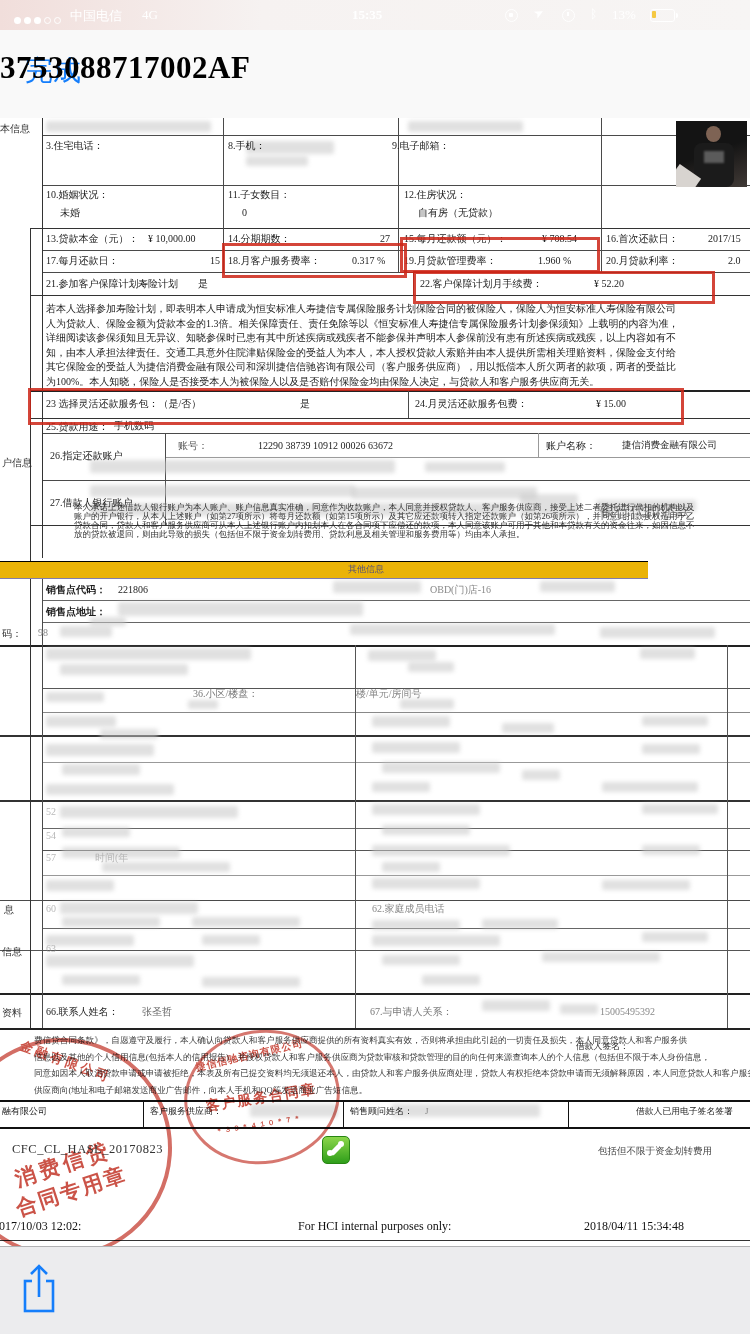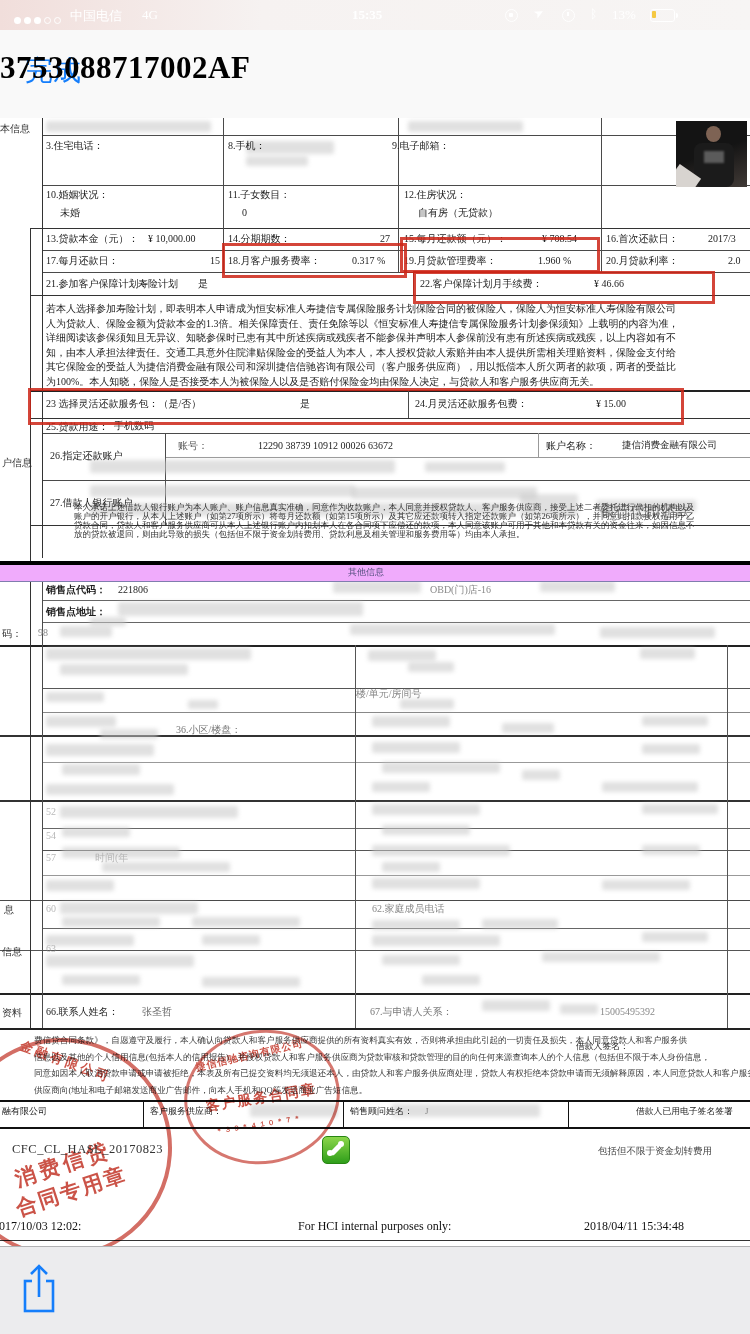--- a/index.html
+++ b/index.html
@@ -233,35 +233,35 @@
   <span class="t" style="left:404px;top:189px;">12.住房状况：</span>
   <span class="t" style="left:418px;top:207px;">自有房（无贷款）</span>
 
   <span class="t" style="left:46px;top:233px;">13.贷款本金（元）：</span>
   <span class="t" style="left:148px;top:233px;">¥ 10,000.00</span>
   <span class="t" style="left:228px;top:233px;">14.分期期数：</span>
   <span class="t" style="left:380px;top:233px;">27</span>
   <span class="t" style="left:404px;top:233px;">15.每月还款额（元）：</span>
   <span class="t" style="left:542px;top:233px;">¥ 708.54</span>
   <span class="t" style="left:606px;top:233px;">16.首次还款日：</span>
-  <span class="t" style="left:708px;top:233px;">2017/3</span>
+  <span class="t" style="left:708px;top:233px;">2017/15</span>
 
   <span class="t" style="left:46px;top:255px;">17.每月还款日：</span>
   <span class="t" style="left:210px;top:255px;">15</span>
   <span class="t" style="left:228px;top:255px;">18.月客户服务费率：</span>
   <span class="t" style="left:352px;top:255px;">0.317 %</span>
   <span class="t" style="left:404px;top:255px;">19.月贷款管理费率：</span>
   <span class="t" style="left:538px;top:255px;">1.960 %</span>
   <span class="t" style="left:606px;top:255px;">20.月贷款利率：</span>
   <span class="t" style="left:728px;top:255px;">2.0</span>
 
   <span class="t" style="left:46px;top:278px;">21.参加客户保障计划：</span>
   <span class="t" style="left:138px;top:278px;">寿险计划　　是</span>
   <span class="t" style="left:420px;top:278px;">22.客户保障计划月手续费：</span>
-  <span class="t" style="left:594px;top:278px;">¥ 46.66</span>
+  <span class="t" style="left:594px;top:278px;">¥ 52.20</span>
 
   <div class="para" style="left:46px;top:302px;font-size:10px;line-height:14.6px;">若本人选择参加寿险计划，即表明本人申请成为恒安标准人寿捷信专属保险服务计划保险合同的被保险人，保险人为恒安标准人寿保险有限公司
 人为贷款人、保险金额为贷款本金的1.3倍。相关保障责任、责任免除等以《恒安标准人寿捷信专属保险服务计划参保须知》上载明的内容为准，
 详细阅读该参保须知且无异议、知晓参保时已患有其中所述疾病或残疾者不能参保并声明本人参保前没有患有所述疾病或残疾，以上内容如有不
 知，由本人承担法律责任。交通工具意外住院津贴保险金的受益人为本人，本人授权贷款人索赔并由本人提供所需相关理赔资料，保险金支付给
 其它保险金的受益人为捷信消费金融有限公司和深圳捷信信驰咨询有限公司（客户服务供应商），用以抵偿本人所欠两者的款项，两者的受益比
 为100%。本人知晓，保险人是否接受本人为被保险人以及是否赔付保险金均由保险人决定，与贷款人和客户服务供应商无关。</div>
 
   <span class="t" style="left:46px;top:398px;">23 选择灵活还款服务包：（是/否）</span>
   <span class="t" style="left:300px;top:398px;">是</span>
@@ -276,31 +276,31 @@
   <span class="t" style="left:546px;top:440px;">账户名称：</span>
   <span class="t" style="left:622px;top:440px;font-size:9.5px;">捷信消费金融有限公司</span>
   <span class="t" style="left:50px;top:497px;">27.借款人银行账户</span>
   <span class="t fuzzy" style="left:600px;top:503px;font-size:15px;">银行代扣还款</span>
 
   <div class="para" style="left:46px;top:503px;font-size:8.5px;line-height:9px;color:#333;margin-left:28px;">本人承诺上述借款人银行账户为本人账户、账户信息真实准确，同意作为收款账户，本人同意并授权贷款人、客户服务供应商，接受上述二者委托进行代扣的机构以及
 账户的开户银行，从本人上述账户（如第27项所示）将每月还款额（如第15项所示）及其它应还款项转入指定还款账户（如第26项所示），并同意此扣款授权适用于乙
 贷款合同，贷款人和客户服务供应商可从本人上述银行账户内扣划本人在各合同项下应偿还的款项，本人同意该账户可用于其他和本贷款有关的资金往来，如因信息不
 放的贷款被退回，则由此导致的损失（包括但不限于资金划转费用、贷款利息及相关管理和服务费用等）均由本人承担。</div>
 
-  <div class="abs" style="left:0;top:561px;width:750px;height:16px;background:#f0abfc;border-top:4px solid #000000;border-bottom:1px solid #807dae;">
+  <div class="abs" style="left:0;top:561px;width:648px;height:16px;background:#eab308;border-top:1px solid #000000;border-bottom:1px solid #807dae;">
     <span class="t" style="left:348px;top:3px;font-size:9px;color:#514d7c;filter:blur(.6px);">其他信息</span>
   </div>
 
   <span class="t" style="left:46px;top:584px;font-weight:600;">销售点代码：</span>
   <span class="t" style="left:118px;top:584px;">221806</span>
   <span class="t fuzzy" style="left:430px;top:584px;">OBD(门)店-16</span>
   <span class="t" style="left:46px;top:606px;font-weight:600;">销售点地址：</span>
   <span class="t fuzzy" style="left:38px;top:627px;">98</span>
 
-  <span class="t fuzzy" style="left:176px;top:688px;color:#777;filter:blur(.4px);margin-top:36px;">36.小区/楼盘：</span>
+  <span class="t fuzzy" style="left:193px;top:688px;color:#777;filter:blur(.4px);">36.小区/楼盘：</span>
   <span class="t fuzzy" style="left:356px;top:688px;">楼/单元/房间号</span>
   <span class="t fuzzy" style="left:46px;top:806px;opacity:.6;">52</span>
   <span class="t fuzzy" style="left:46px;top:830px;opacity:.6;">54</span>
   <span class="t fuzzy" style="left:46px;top:852px;opacity:.6;">57</span>
   <span class="t fuzzy" style="left:95px;top:852px;opacity:.55;">时间(年</span>
   <span class="t fuzzy" style="left:46px;top:903px;opacity:.6;">60</span>
   <span class="t fuzzy" style="left:46px;top:943px;opacity:.6;">63</span>
   <span class="t fuzzy" style="left:372px;top:903px;">62.家庭成员电话</span>
 
   <span class="t" style="left:46px;top:1006px;">66.联系人姓名：</span>

